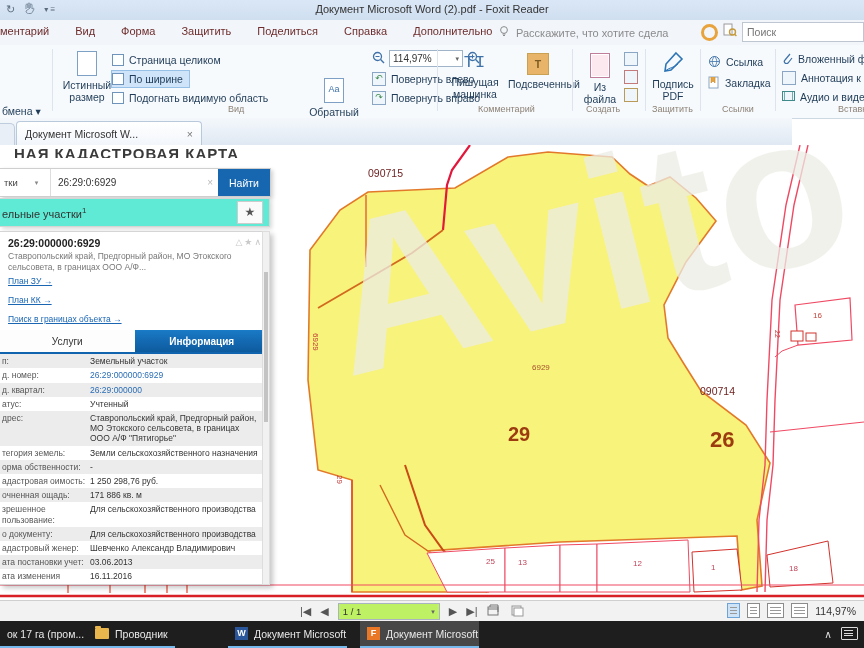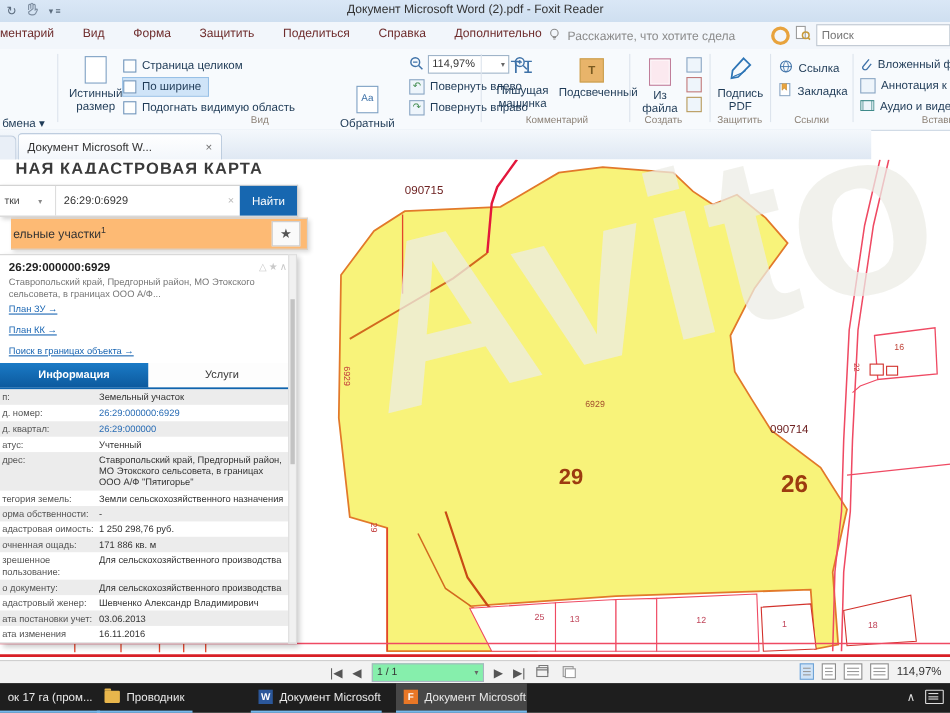--- a/index.html
+++ b/index.html
@@ -44,21 +44,21 @@
   .mlbig{font-size:20px;font-weight:bold;color:#9c3b10;}
   .mlsm{font-size:8px;color:#a4512e;}
   .mlrot{font-size:8px;color:#c23a3a;transform:rotate(90deg);transform-origin:left top;}
   
   #panel{position:absolute;left:0;top:23px;width:270px;z-index:5;}
   #searchrow{position:absolute;left:0;top:0;width:270px;height:27px;background:#fff;border:1px solid #cfcfcf;border-left:none;box-shadow:2px 2px 4px rgba(0,0,0,.18);display:flex;align-items:center;}
   #searchrow .cat{width:46px;font-size:9.5px;color:#444;padding-left:4px;border-right:1px solid #ddd;height:100%;display:flex;align-items:center;gap:17px;}
   #searchrow .query{flex:1;font-size:10px;color:#333;padding-left:7px;}
   #searchrow .clear{color:#bbb;font-size:10px;padding:0 5px;}
   #findbtn{width:52px;height:100%;background:#1767b0;color:#fff;font-size:10.5px;display:flex;align-items:center;justify-content:center;}
-  #listheader{position:absolute;left:10px;top:30px;width:270px;height:29px;background:#fdba74;border:1px solid #d5d5d5;border-left:none;box-shadow:2px 2px 4px rgba(0,0,0,.15);display:flex;align-items:center;justify-content:space-between;padding:0 6px 0 2px;box-sizing:border-box;}
+  #listheader{position:absolute;left:0;top:30px;width:270px;height:29px;background:#5eead4;border:1px solid #d5d5d5;border-left:none;box-shadow:2px 2px 4px rgba(0,0,0,.15);display:flex;align-items:center;justify-content:space-between;padding:0 6px 0 2px;box-sizing:border-box;}
   #listheader .t{font-size:11px;color:#333;}
   #listheader sup{font-size:8px;}
   #starbox{width:24px;height:21px;border:1px solid #ccc;background:#fafafa;color:#555;font-size:12px;text-align:center;line-height:21px;}
   #card{position:absolute;left:0;top:63px;width:270px;height:354px;background:#fff;border:1px solid #d5d5d5;border-left:none;box-shadow:3px 3px 5px rgba(0,0,0,.22);overflow:hidden;box-sizing:border-box;}
   #cardhead{padding:5px 6px 2px 8px;position:relative;}
   #cadnum{font-size:10.5px;font-weight:bold;color:#222;}
   #cardicons{position:absolute;right:6px;top:5px;color:#c9c9c9;font-size:9px;letter-spacing:2px;}
   #addr{font-size:8.5px;color:#777;line-height:1.25;margin-top:2px;}
   #linksrow{display:flex;gap:9px;font-size:8.5px;margin-top:4px;white-space:nowrap;flex-direction:column;}
   #linksrow span{color:#1a66b3;text-decoration:underline;}
@@ -69,21 +69,21 @@
   .irow{display:flex;padding:2px 0;}
   .irow.alt{background:#ececec;}
   .irow .l{width:88px;padding-left:2px;color:#555;flex:none;}
   .irow .v{width:168px;color:#333;}
   .irow .v.link{color:#2a6db5;}
   #pscroll{position:absolute;left:262px;top:63px;width:8px;height:354px;background:#f1f1f1;border:1px solid #ddd;box-sizing:border-box;z-index:6;}
   #pscroll .thumb{position:absolute;left:1px;top:40px;width:4px;height:150px;background:#c3c3c3;}
   
   #statusbar{position:absolute;left:0;top:600px;width:864px;height:21px;background:#f2f2f2;border-top:1px solid #cfcfcf;box-sizing:border-box;}
   #pagenav{position:absolute;left:300px;top:2px;display:flex;align-items:center;gap:9px;color:#555;font-size:11px;}
-  #pagecombo{width:92px;height:15px;background:#86efac;border:1px solid #a9b4c0;font-size:9.5px;color:#333;display:flex;align-items:center;justify-content:space-between;padding:0 4px;}
+  #pagecombo{width:92px;height:15px;background:#bef264;border:1px solid #a9b4c0;font-size:9.5px;color:#333;display:flex;align-items:center;justify-content:space-between;padding:0 4px;}
   #viewmodes{position:absolute;right:8px;top:2px;display:flex;align-items:center;gap:7px;font-size:10.5px;color:#333;}
   .vm{width:13px;height:15px;border:1px solid #8b8b8b;background:#fff;box-sizing:border-box;position:relative;}
   .vm.on{background:#cfe3f7;border-color:#6ea3d6;}
   .vm i{position:absolute;left:2px;right:2px;top:3px;height:1px;background:#999;}
   .vm i+i{top:6px;}  .vm i+i+i{top:9px;}
   
   #taskbar{position:absolute;left:0;top:621px;width:864px;height:27px;background:#1e1e1e;color:#e8e8e8;font-size:10.5px;}
   .tbtn{position:absolute;top:0;height:25px;display:flex;align-items:center;gap:6px;padding:0 7px;border-bottom:2px solid #76b9ed;white-space:nowrap;overflow:hidden;}
   .tbtn.active{background:#474747;}
   .fico{width:14px;height:11px;background:#e8b64c;border-radius:1px;position:relative;flex:none;}
@@ -353,22 +353,22 @@
         <div id="cadnum">26:29:000000:6929</div>
         <div id="cardicons">△★∧</div>
         <div id="addr">Ставропольский край, Предгорный район, МО Этокского сельсовета, в границах ООО А/Ф...</div>
         <div id="linksrow">
           <span>План ЗУ →</span>
           <span>План КК →</span>
           <span>Поиск в границах объекта →</span>
         </div>
       </div>
       <div id="cardtabs">
+        <div id="tab-serv">Услуги</div>
         <div id="tab-info">Информация</div>
-        <div id="tab-serv">Услуги</div>
       </div>
       <div id="infotable">
         <div class="irow alt">
             <span class="l">п:</span>
             <span class="v">Земельный участок</span>
           </div>
         <div class="irow">
             <span class="l">д. номер:</span>
             <span class="v link">26:29:000000:6929</span>
           </div>

